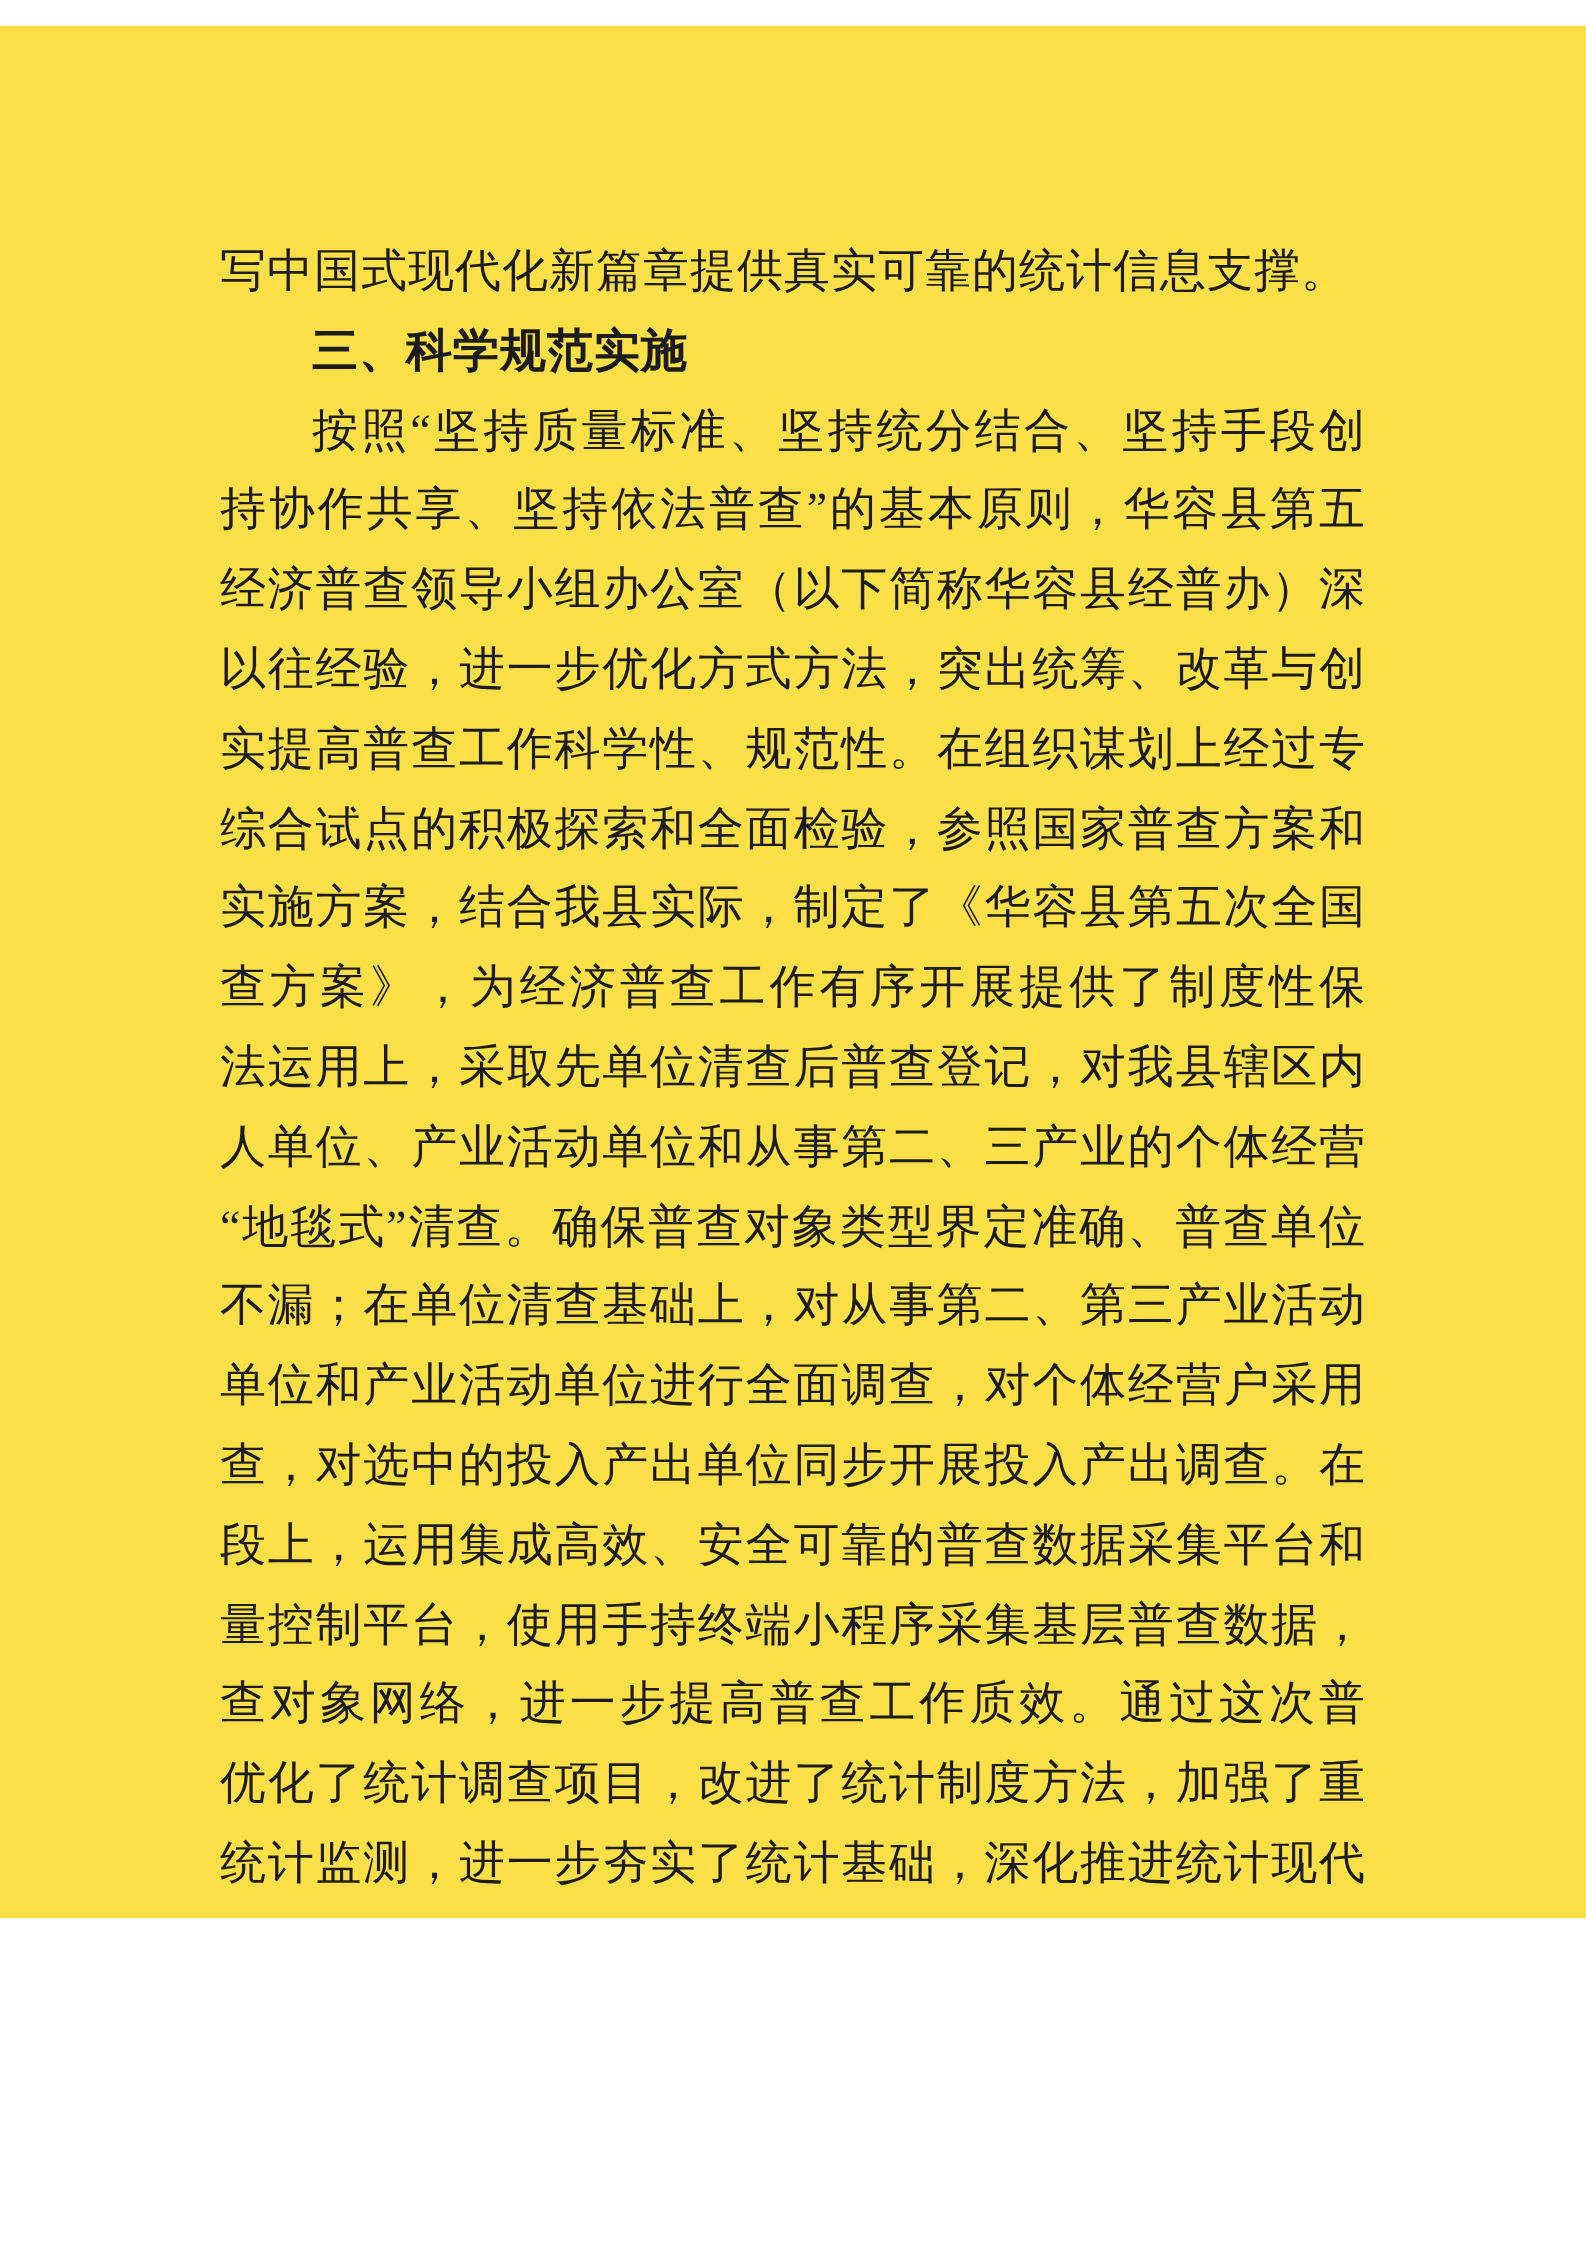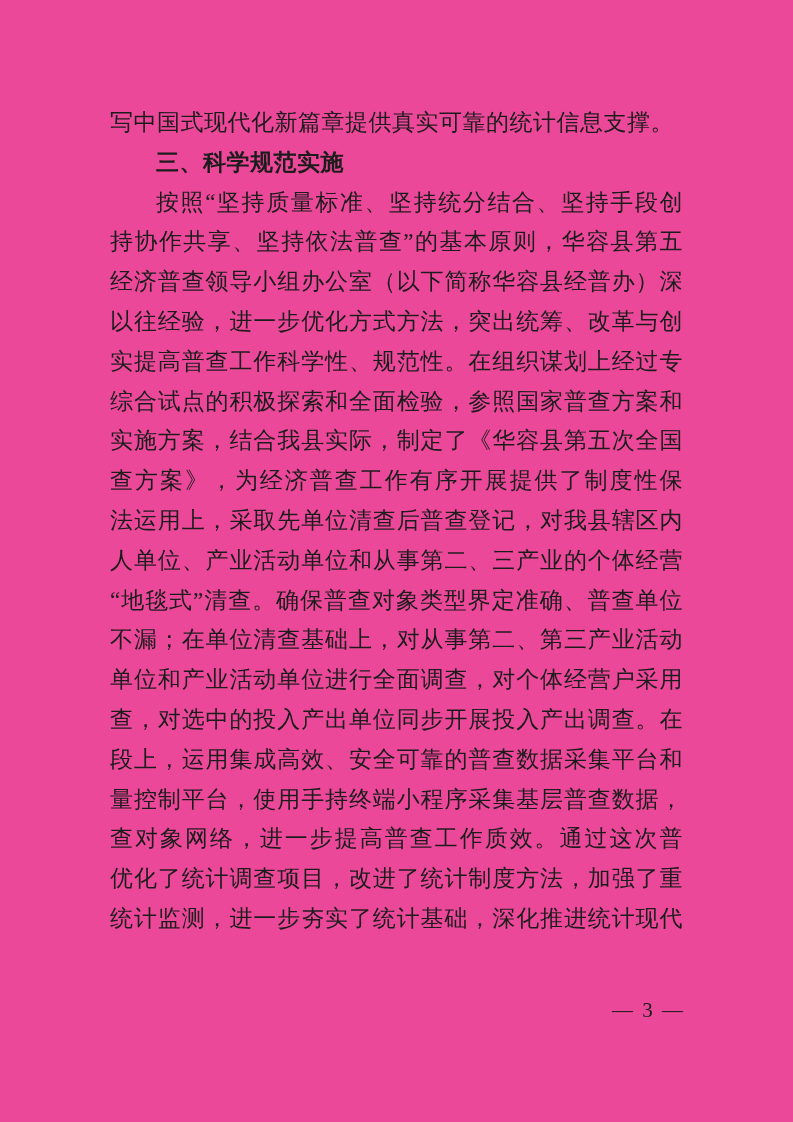--- a/index.html
+++ b/index.html
@@ -3,25 +3,26 @@
 <meta charset="utf-8">
 <style>
   html, body {
     margin: 0;
     padding: 0;
     background: #ffffff;
   }
   .page {
     position: relative;
     width: 793px;
-    height: 1122px;
-    background: #ec4899;
+    height: 946px;
+    background: #fde047;
     overflow: hidden;
     font-family: "Liberation Serif", "DejaVu Serif", serif;
     color: #1c1c1c;
+    margin-top: 13px;
   }
   .content {
     position: absolute;
     left: 110px;
     top: 103px;
     width: 573px;
   }
   .block { margin: 0; padding: 0; }
   .line {
     font-size: 23px;

